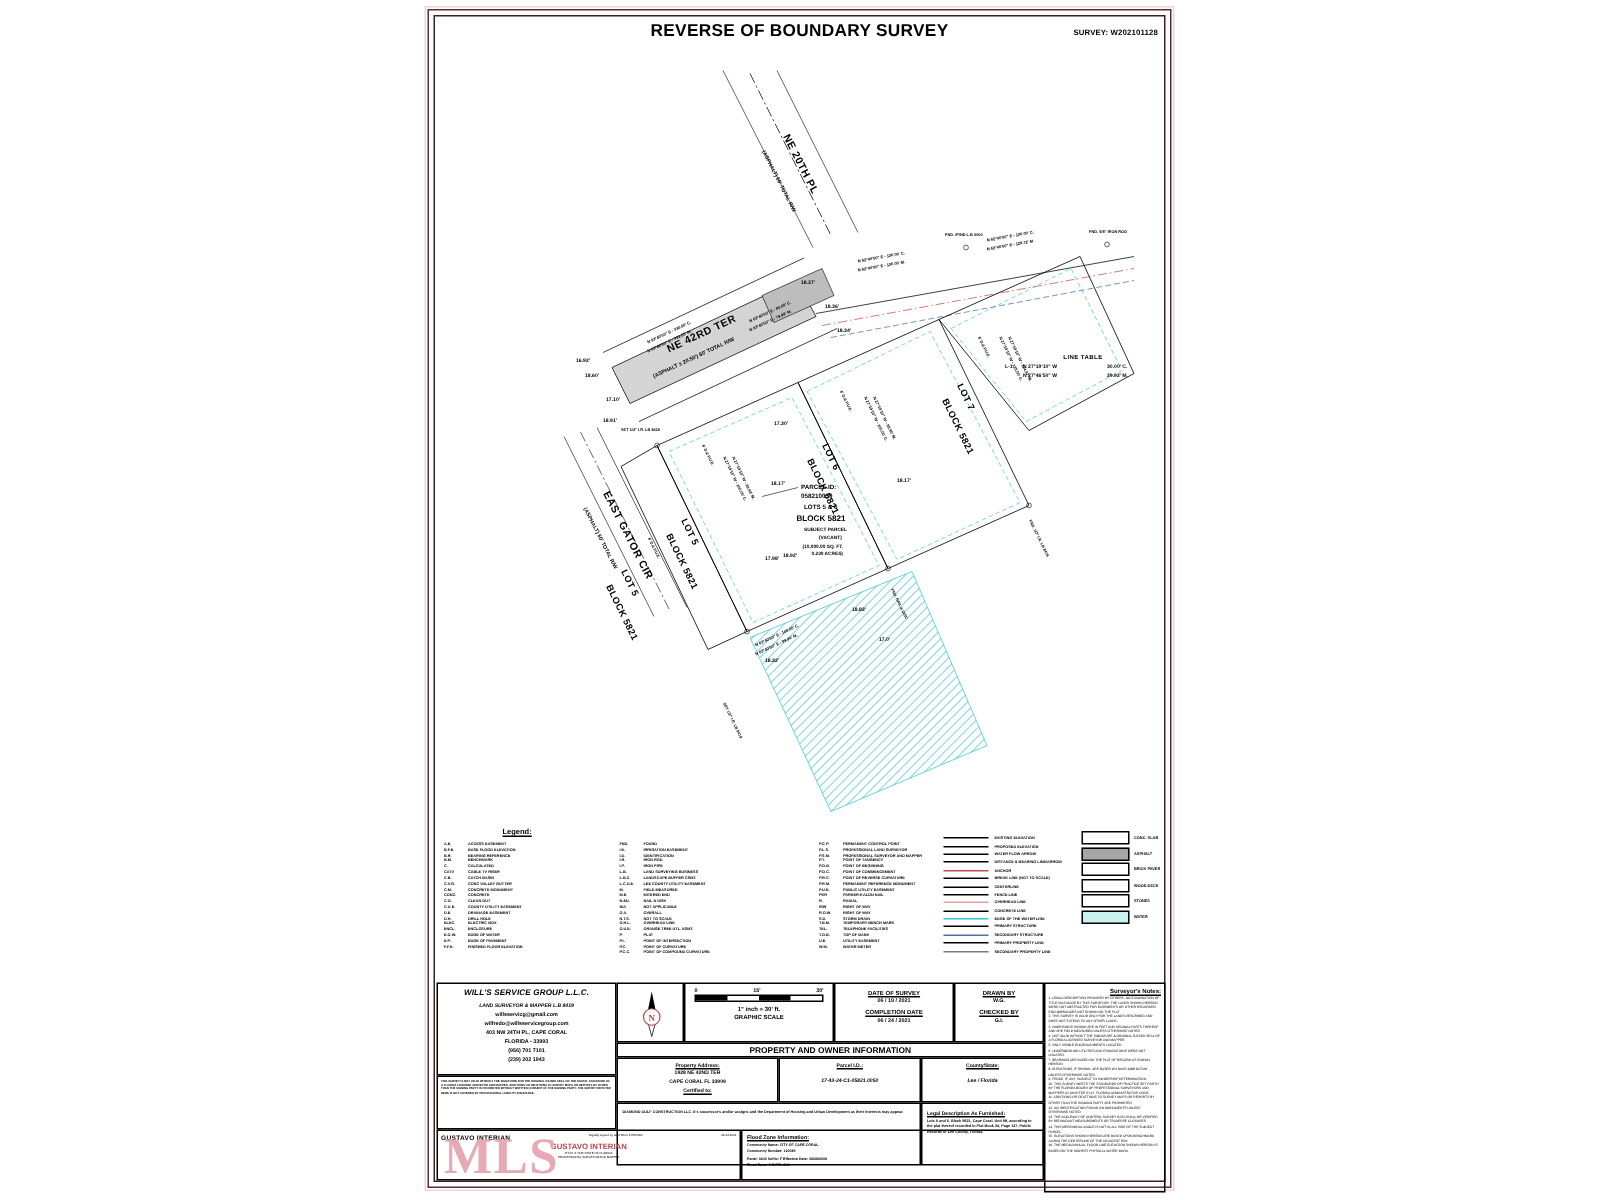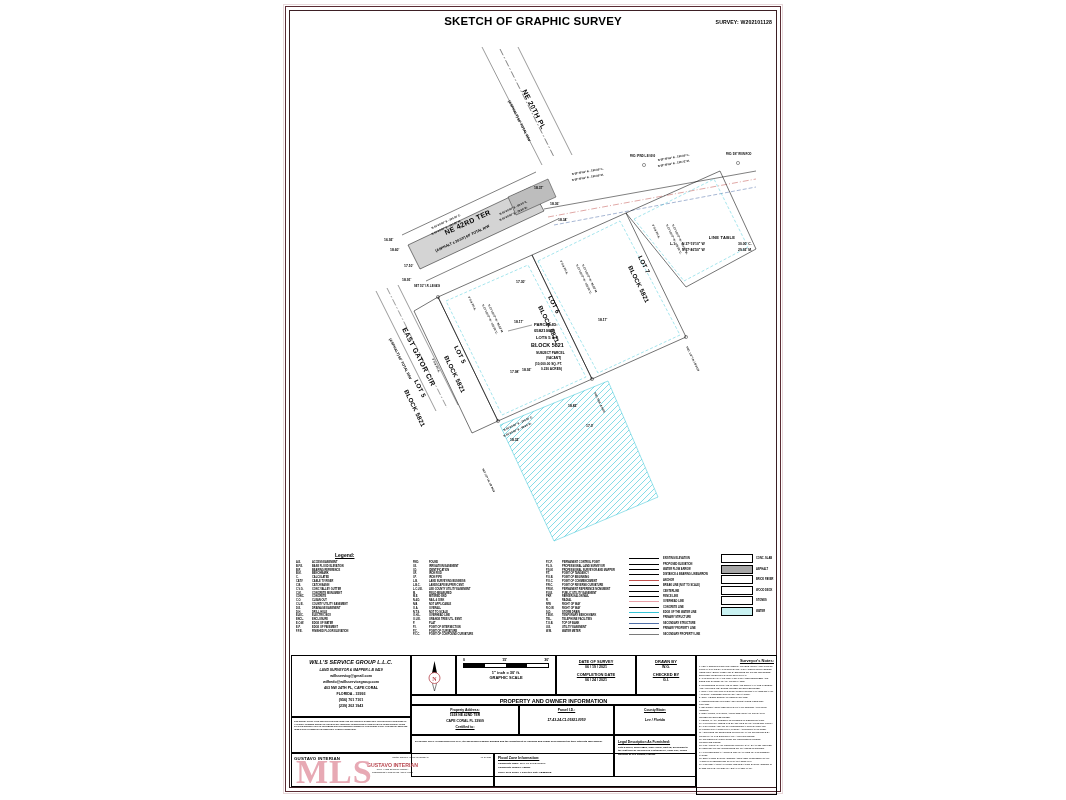--- a/index.html
+++ b/index.html
@@ -150,21 +150,21 @@
     font-size: 34px; font-weight: bold; color: #e7a9b4;
     letter-spacing: 1px; font-family: "Liberation Serif", serif;
   }
 </style>
 </head>
 <body>
 
 <div class="page">
   <div class="inner-frame"></div>
 
-  <div class="sheet-title">SKETCH OF GRAPHIC SURVEY</div>
+  <div class="sheet-title">REVERSE OF BOUNDARY SURVEY</div>
   <div class="survey-no">SURVEY: W202101128</div>
 
   <div class="drawing">
     <svg width="496" height="520" viewBox="0 0 496 520" xmlns="http://www.w3.org/2000/svg">
       <defs>
         <pattern id="water" width="6" height="6" patternUnits="userSpaceOnUse">
           <path d="M0,6 L6,0" stroke="#35c4d6" stroke-width=".6"></path>
         </pattern>
       </defs>
 

